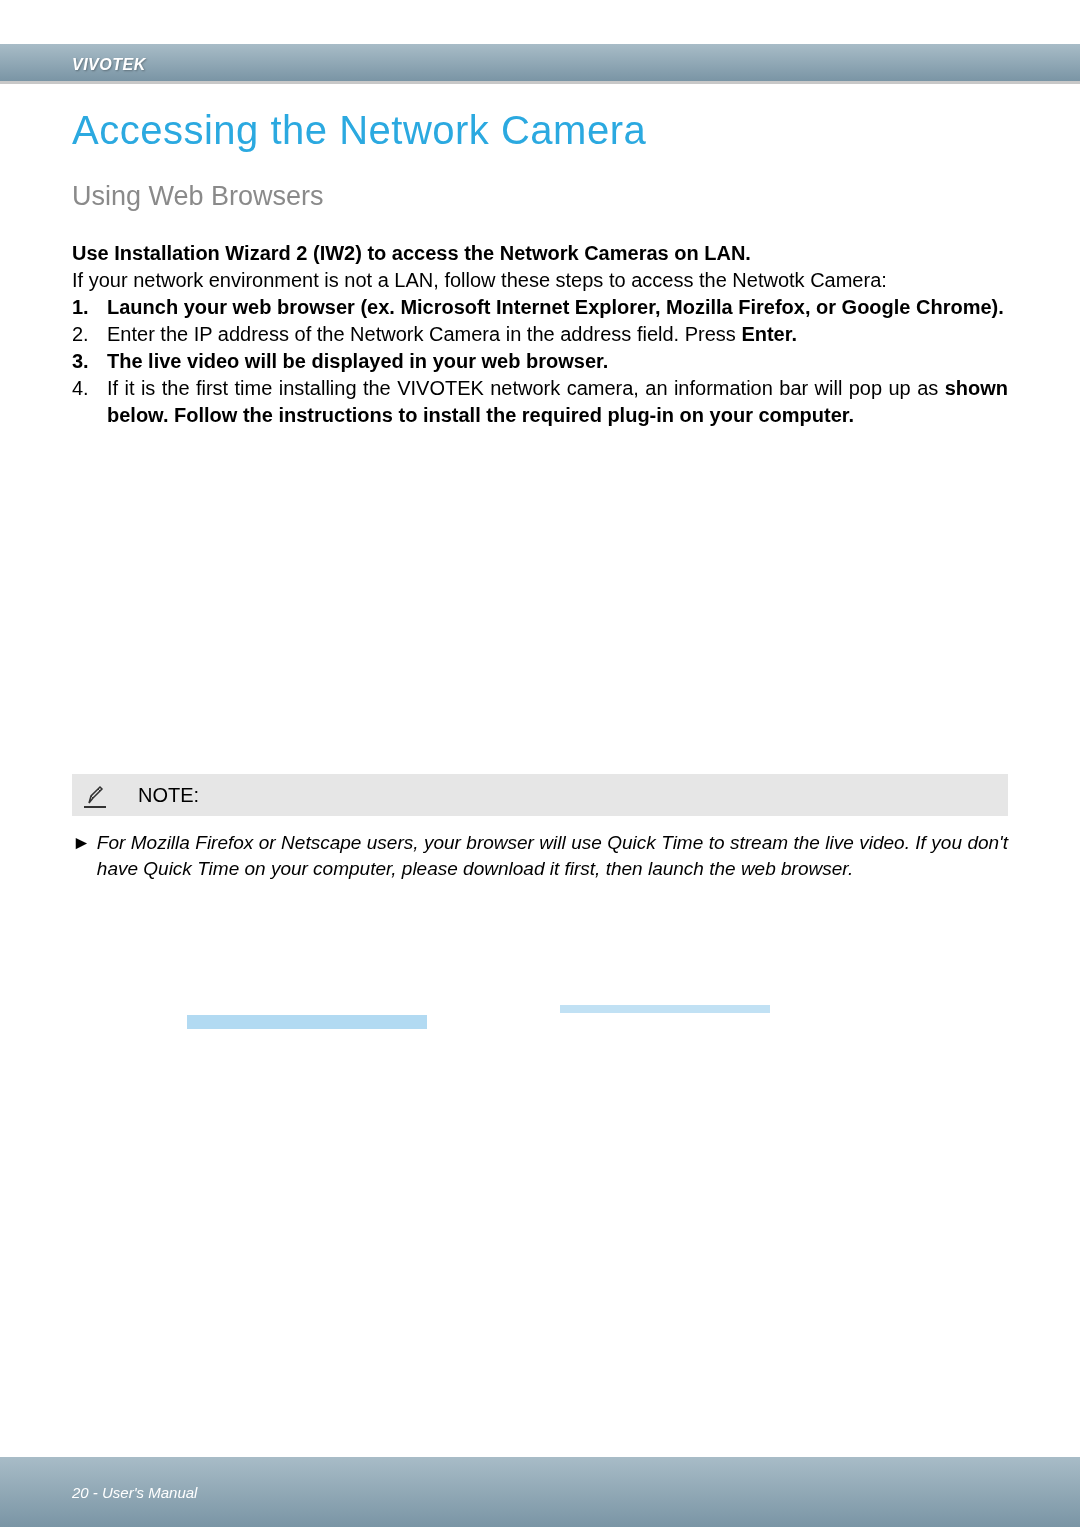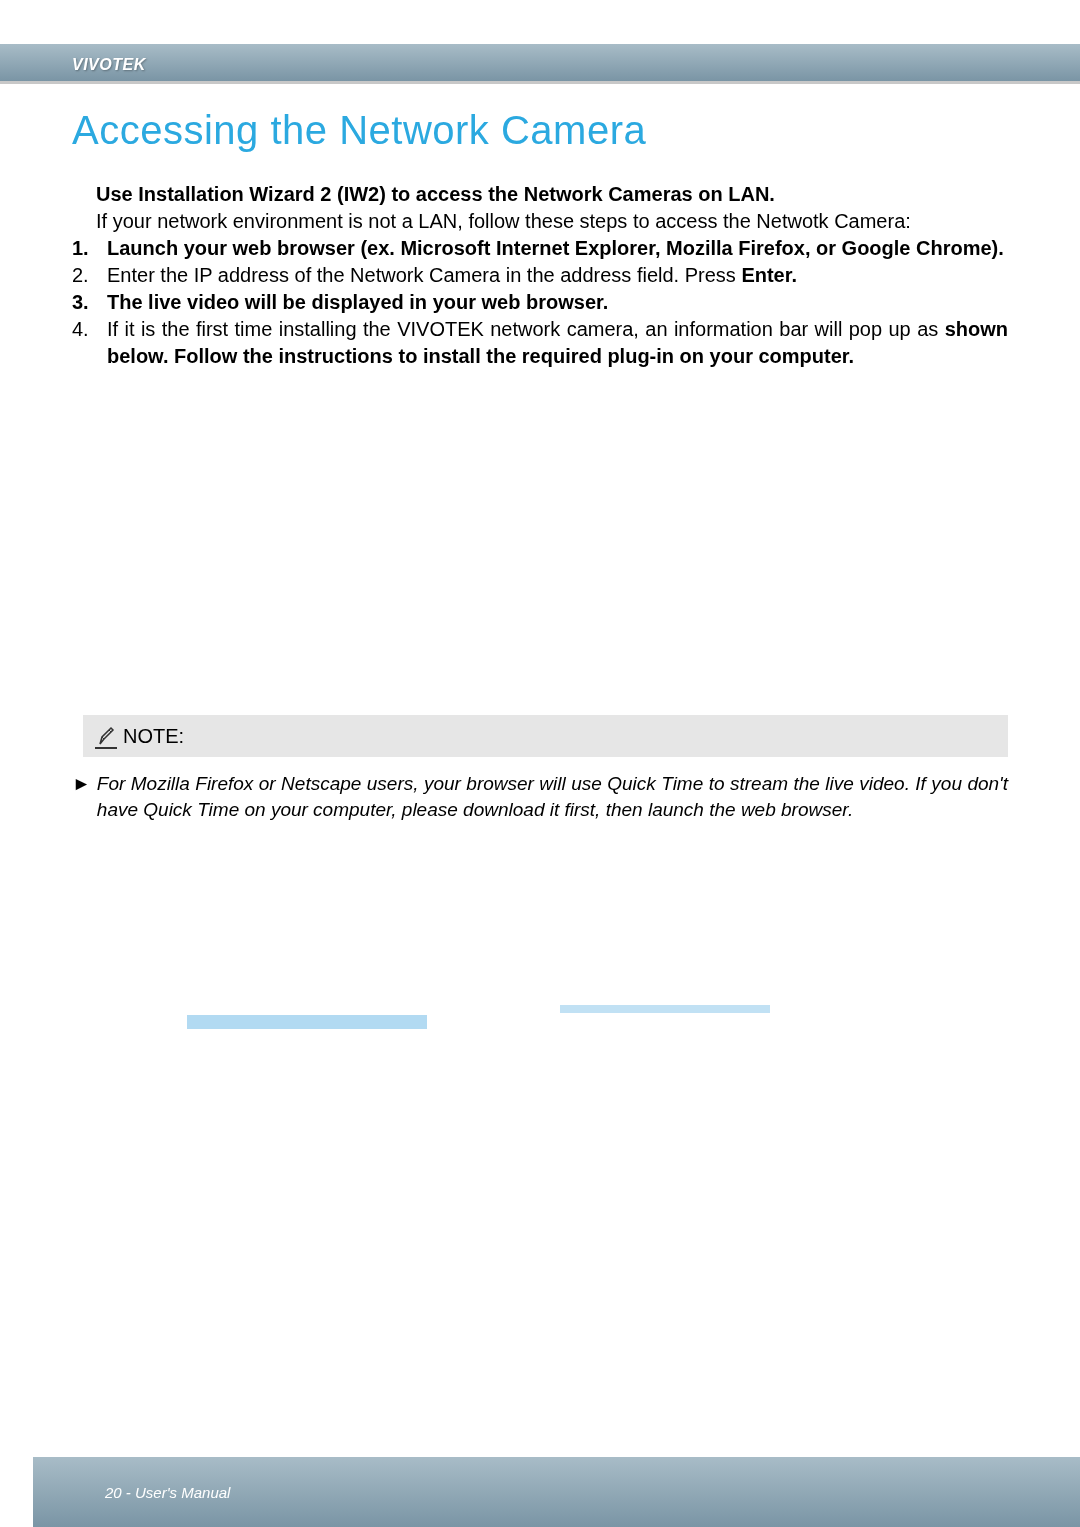--- a/index.html
+++ b/index.html
@@ -60,21 +60,20 @@
     .section-title {
       color: #8a8a8a;
       font-size: 27px;
       font-weight: normal;
       margin-bottom: 28px;
     }
     .body-text {
       font-size: 20px;
       color: #000;
       line-height: 1.35;
-      margin-left: 24px;
     }
     .bold {
       font-weight: bold;
     }
     .step-list {
       font-size: 20px;
       color: #000;
       line-height: 1.35;
       text-align: justify;
     }
@@ -87,22 +86,21 @@
     .step-content {
       flex: 1;
       margin-left: 10px;
     }
     .note-box {
       margin-top: 345px;
       background: #e6e6e6;
       padding: 8px 12px;
       display: flex;
       align-items: center;
-      gap: 6px;
-      margin-left: 11px;
+      gap: 32px;
     }
     .note-icon {
       width: 22px;
       height: 26px;
       border-bottom: 2px solid #333;
       display: flex;
       align-items: flex-end;
       justify-content: center;
     }
     .note-label {
@@ -149,40 +147,40 @@
     .footer {
       position: absolute;
       left: 0;
       right: 0;
       bottom: 0;
       height: 70px;
       background: linear-gradient(to bottom, #a8bcc7 0%, #7a95a5 100%);
       display: flex;
       align-items: center;
       padding-left: 72px;
-      margin-left: 33px;
     }
     .footer-text {
       color: #fff;
       font-size: 15px;
       font-style: italic;
     }
   </style>
 </head>
 <body>
 
 <div class="header-bar">
   <div class="header-gradient"></div>
   <div class="header-brand">VIVOTEK</div>
 </div>
 
 <div class="content">
   <h1 class="main-title">Accessing the Network Camera</h1>
 
 
+  <h2 class="section-title">Using Web Browsers</h2>
 
   <p class="body-text bold">Use Installation Wizard 2 (IW2) to access the Network Cameras on LAN.</p>
   <p class="body-text">If your network environment is not a LAN, follow these steps to access the Netwotk Camera:</p>
 
   <div class="step-list">
     <div class="step-item bold" style="text-align:justify;">
       <span class="step-num">1.</span>
       <span class="step-content">Launch your web browser (ex. Microsoft Internet Explorer, Mozilla Firefox, or Google Chrome).</span>
     </div>
     <div class="step-item">

